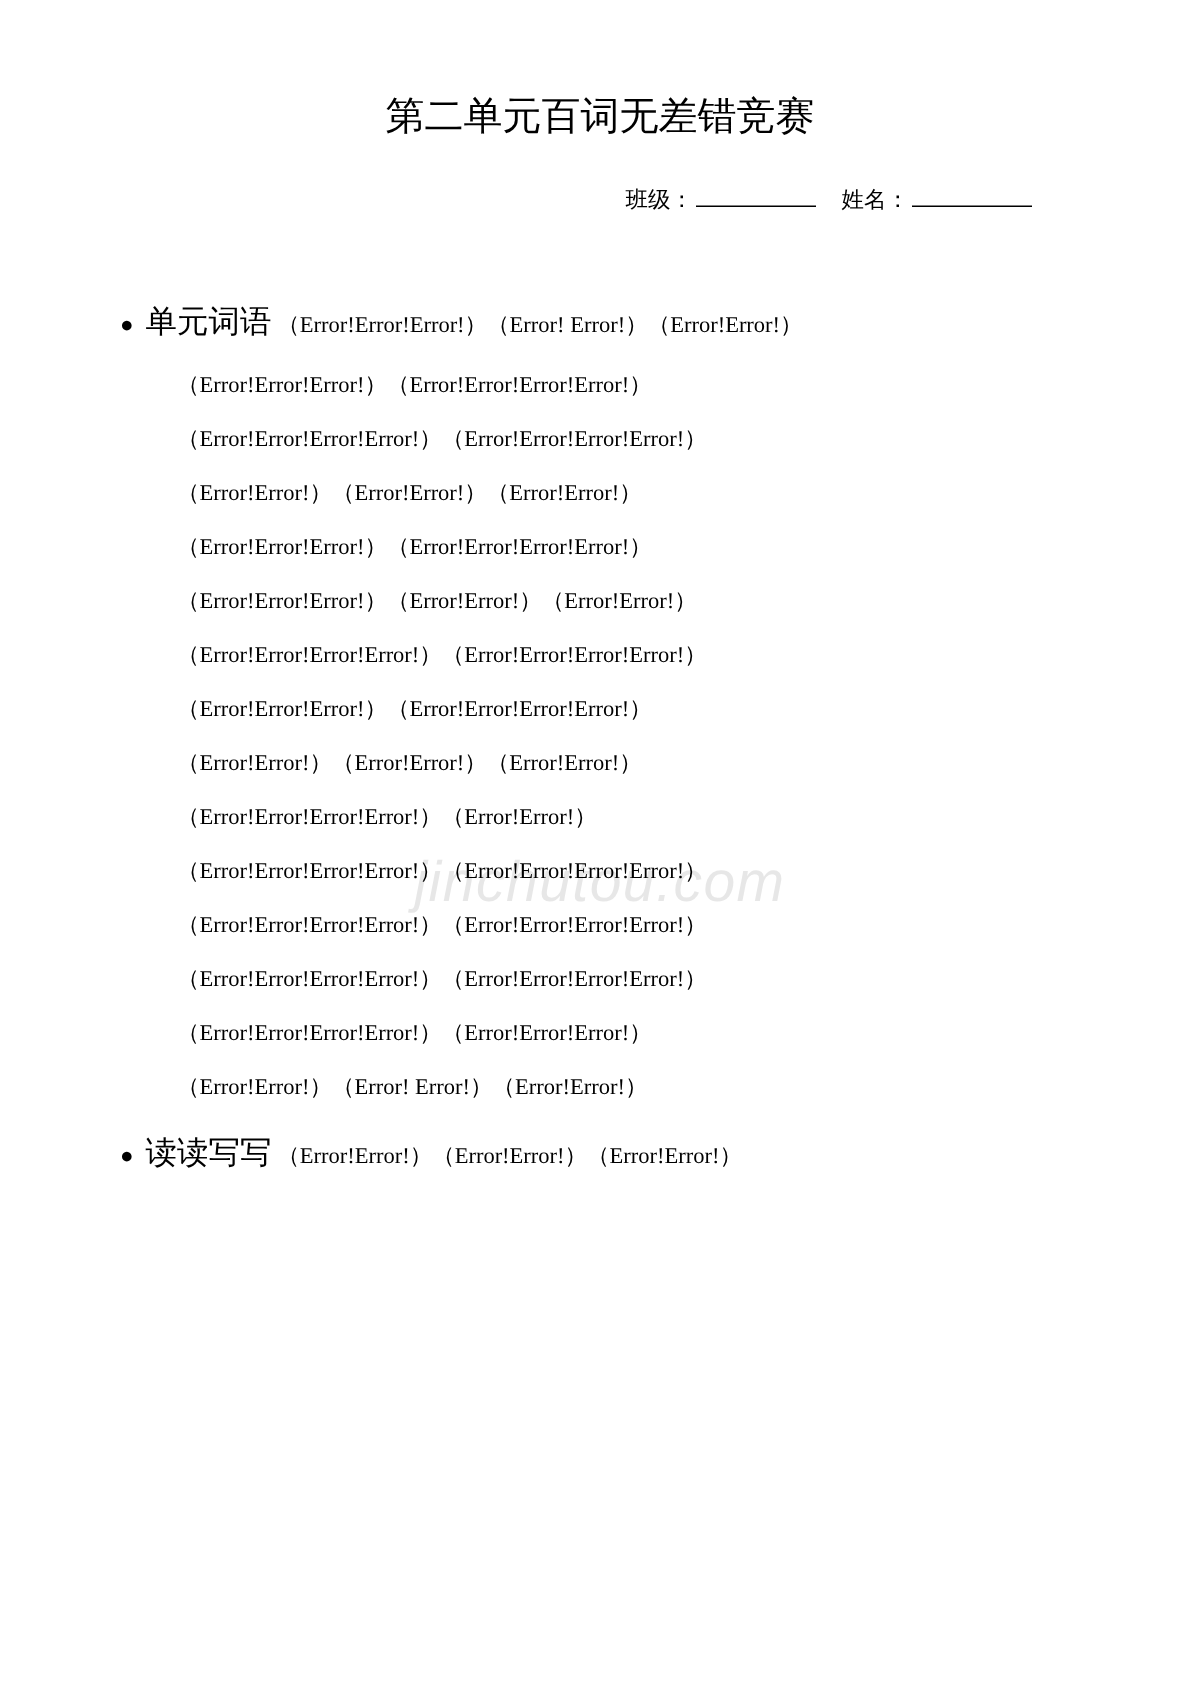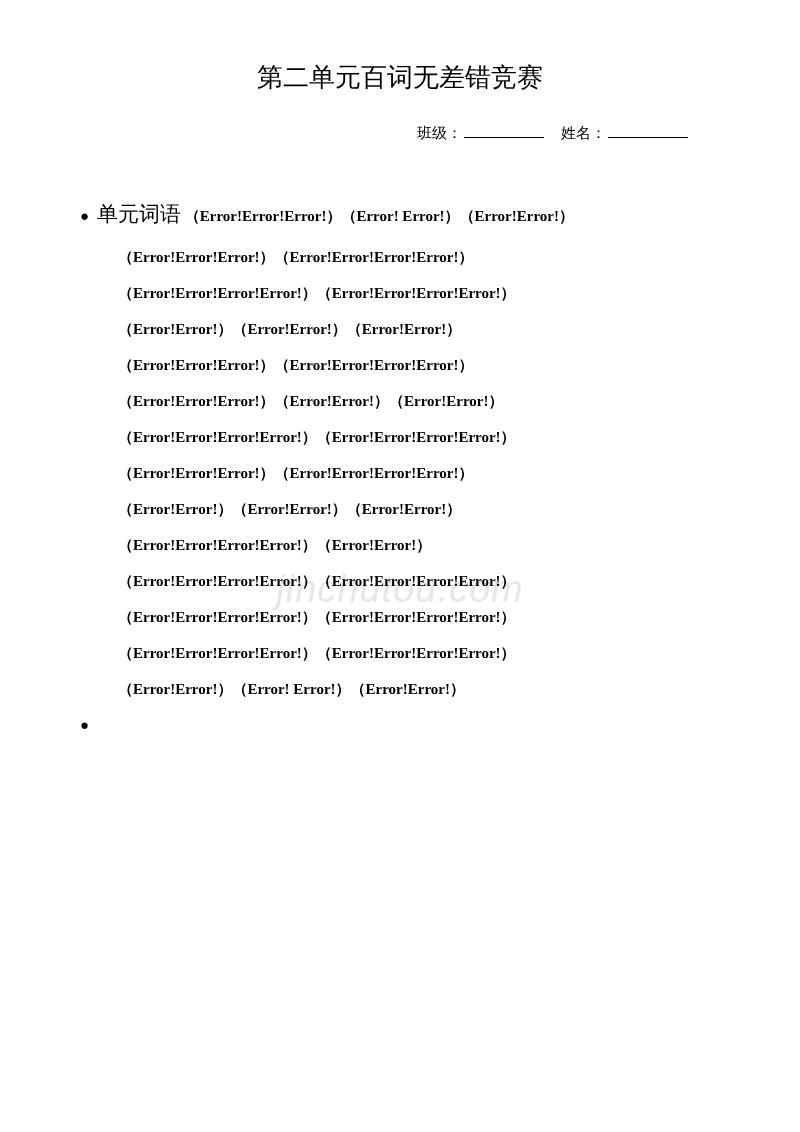--- a/index.html
+++ b/index.html
@@ -50,21 +50,21 @@
   .bullet {
     font-size: 15px;
     margin-right: 8px;
     flex-shrink: 0;
   }
   .section-label {
     font-size: 21px;
   }
   .error-text {
     font-family: "Times New Roman", Times, serif;
-    font-weight: bold;
+    font-weight: normal;
   }
   .indent {
     padding-left: 38px;
   }
   .watermark {
     position: absolute;
     top: 52%;
     left: 50%;
     transform: translate(-50%, -50%);
     font-size: 38px;
@@ -106,22 +106,27 @@
       <div class="indent error-text">（Error!Error!）（Error!Error!）（Error!Error!）</div>
       <div class="indent error-text">（Error!Error!Error!）（Error!Error!Error!Error!）</div>
       <div class="indent error-text">（Error!Error!Error!）（Error!Error!）（Error!Error!）</div>
       <div class="indent error-text">（Error!Error!Error!Error!）（Error!Error!Error!Error!）</div>
       <div class="indent error-text">（Error!Error!Error!）（Error!Error!Error!Error!）</div>
       <div class="indent error-text">（Error!Error!）（Error!Error!）（Error!Error!）</div>
       <div class="indent error-text">（Error!Error!Error!Error!）（Error!Error!）</div>
       <div class="indent error-text">（Error!Error!Error!Error!）（Error!Error!Error!Error!）</div>
       <div class="indent error-text">（Error!Error!Error!Error!）（Error!Error!Error!Error!）</div>
       <div class="indent error-text">（Error!Error!Error!Error!）（Error!Error!Error!Error!）</div>
+      <div class="indent error-text">（Error!Error!Error!Error!）（Error!Error!Error!）</div>
       <div class="indent error-text">（Error!Error!）（Error!                Error!）（Error!Error!）</div>
     </div>
 
     <div class="section">
       <div class="bullet-line">
         <span class="bullet">●</span>
+        <span>
+          <span class="section-label">读读写写</span>
+          <span class="error-text">（Error!Error!）（Error!Error!）（Error!Error!）</span>
+        </span>
       </div>
     </div>
   </div>
 </div>
 
 </body></html>

